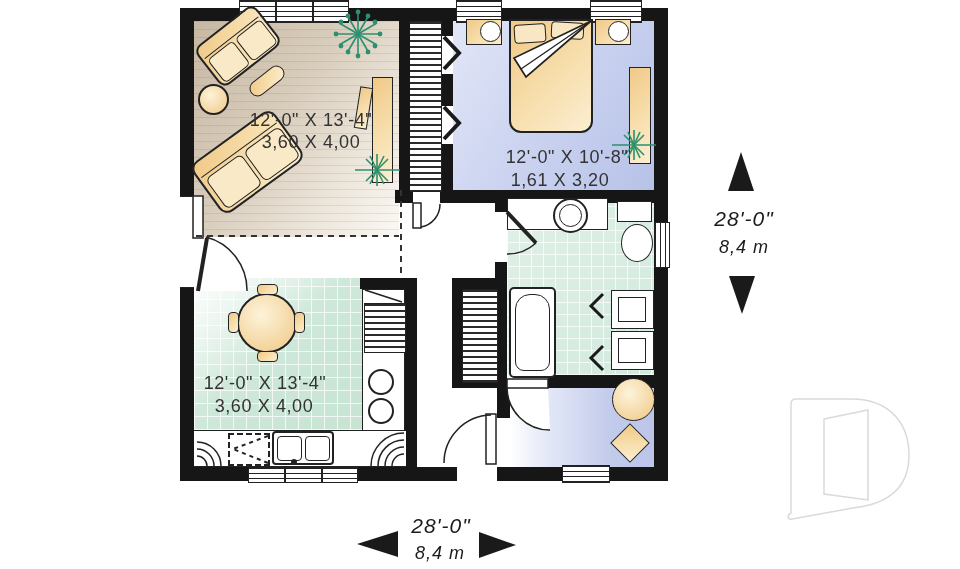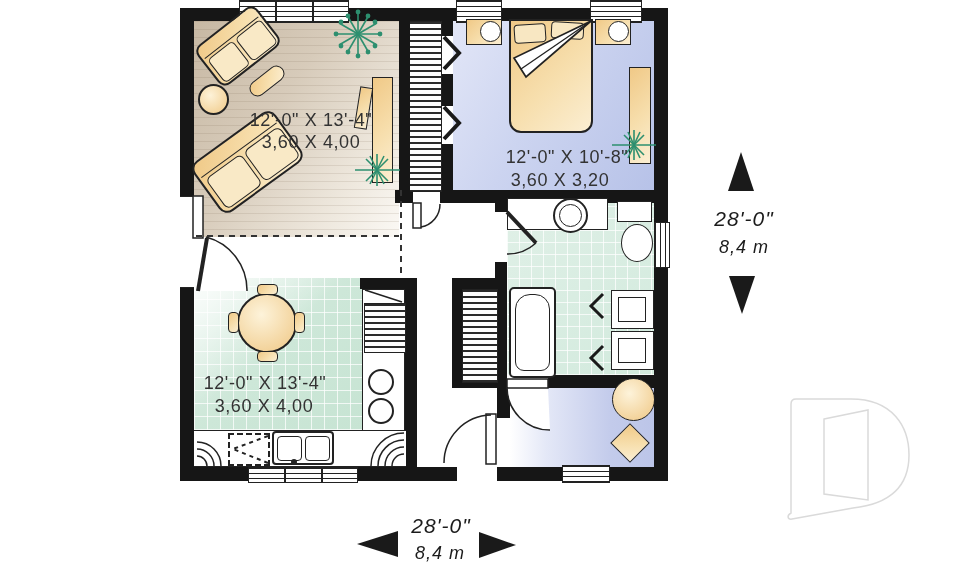--- a/index.html
+++ b/index.html
@@ -269,21 +269,21 @@
 
     <g fill="none" stroke="#dadada" stroke-width="1.5">
       <path d="M 796 399 L 851 399 C 893 399 909 427 909 455 C 909 487 889 504 853 508 L 792 519 C 787 520 787 515 791 513 L 791 404 C 791 400 793 399 796 399 Z"></path>
       <path d="M 824 419 L 868 410 L 868 500 L 824 494 Z"></path>
     </g>
   </svg>
 
   <div class="lbl" style="left:311px;top:120px;">12'-0" X 13'-4"</div>
   <div class="lbl" style="left:311px;top:142px;">3,60 X 4,00</div>
   <div class="lbl" style="left:567px;top:157px;">12'-0" X 10'-8"</div>
-  <div class="lbl" style="left:560px;top:180px;">3,60 X 3,20</div>
+  <div class="lbl" style="left:560px;top:180px;">1,61 X 3,20</div>
   <div class="lbl" style="left:265px;top:383px;">12'-0" X 13'-4"</div>
   <div class="lbl" style="left:264px;top:406px;">3,60 X 4,00</div>
 
   <div class="dim" style="left:744px;top:219px;font-size:21px;">28'-0"</div>
   <div class="dim" style="left:744px;top:247px;font-size:18px;">8,4 m</div>
   <div class="dim" style="left:441px;top:526px;font-size:21px;">28'-0"</div>
   <div class="dim" style="left:440px;top:553px;font-size:18px;">8,4 m</div>
 
 </div>
 

